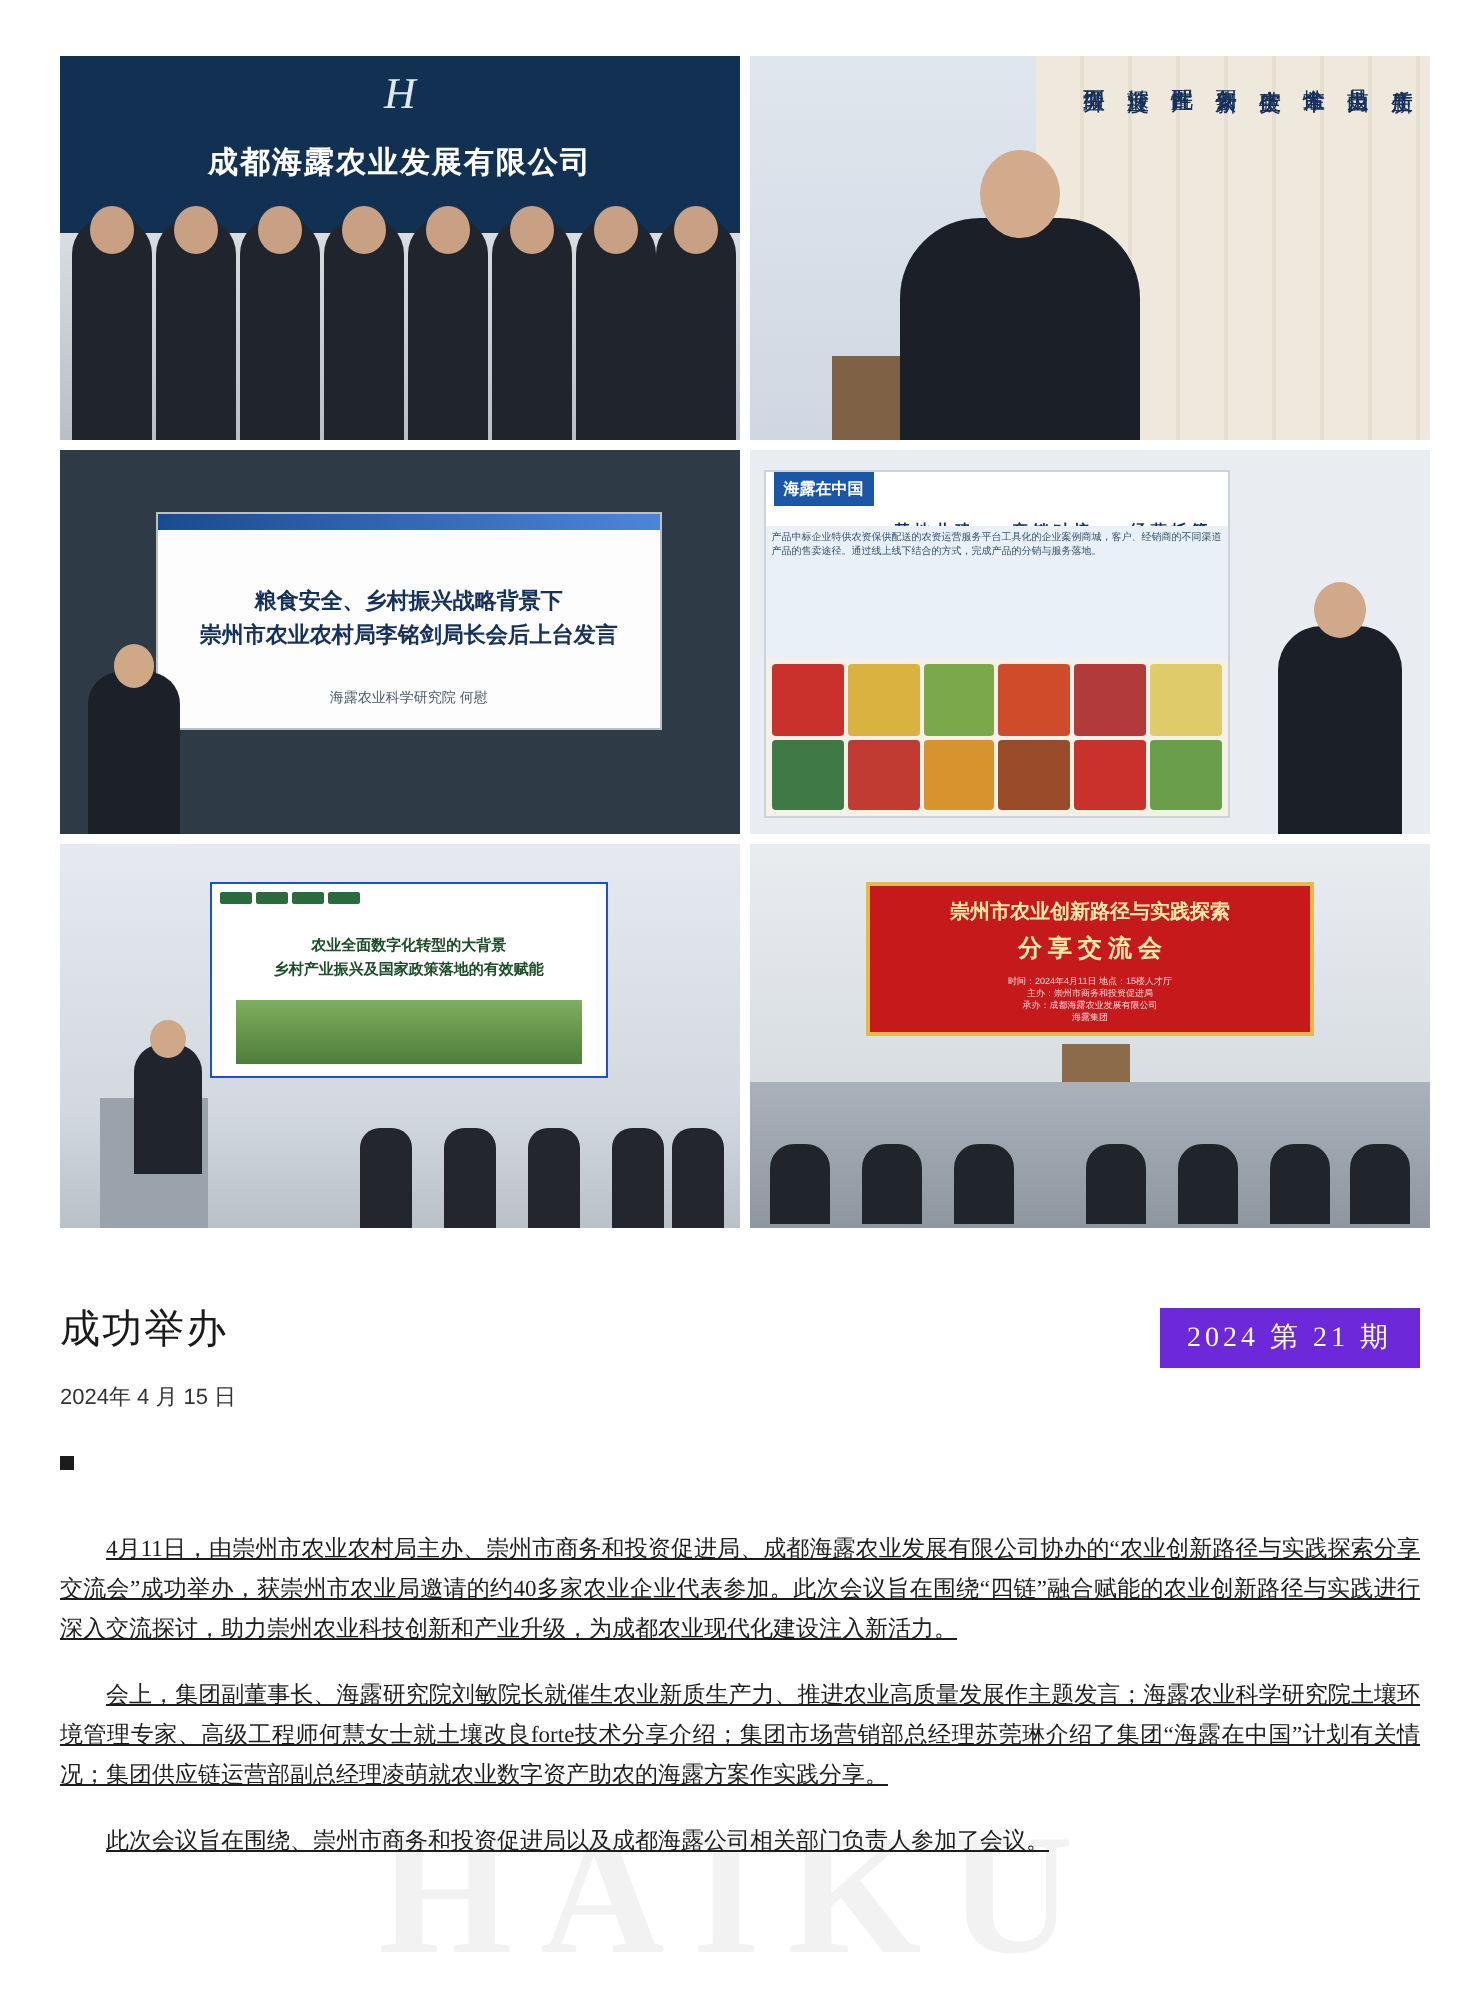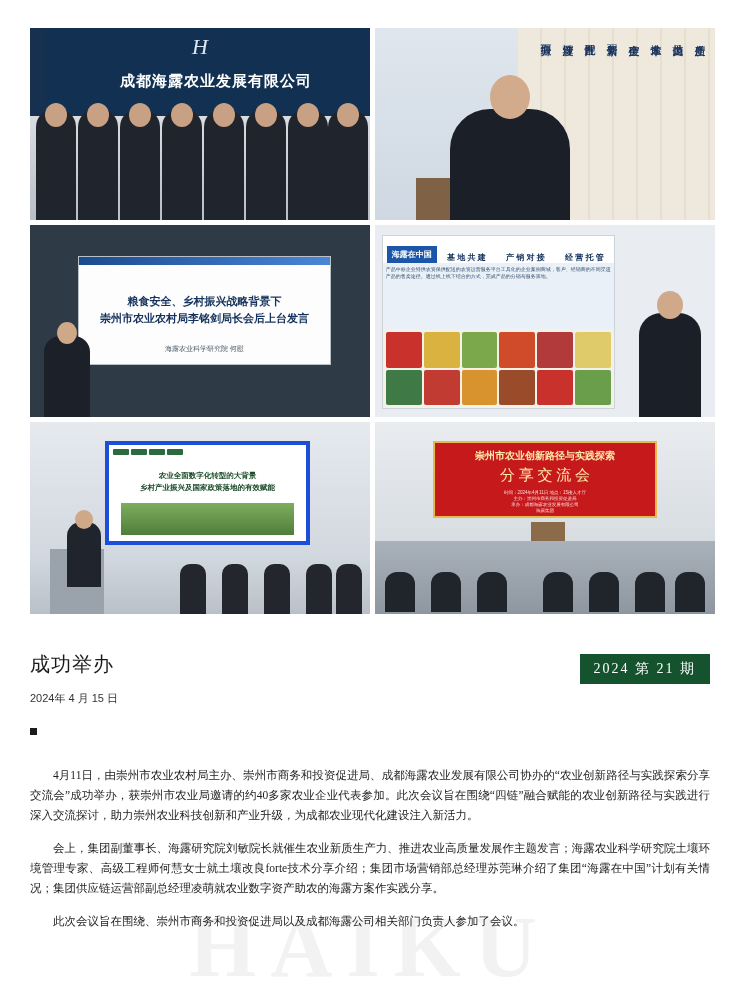--- a/index.html
+++ b/index.html
@@ -55,21 +55,21 @@
   }
   .photo {
     position: relative;
     overflow: hidden;
     background: #222;
   }
 
   
   .p1 { background: linear-gradient(#17304f 0%, #17304f 46%, #d9dde2 46%, #b9bfc7 100%); }
   .p1 .banner {
-    position: absolute; left: 16px; top: 0; width: 100%; height: 46%;
+    position: absolute; left: 0; top: 0; width: 100%; height: 46%;
     background: #123152;
     display: flex; align-items: center; justify-content: center;
   }
   .p1 .banner-text {
     color: #fff; font-size: 15px; font-weight: bold;
     font-family: "Liberation Serif", serif;
     letter-spacing: 1px;
     margin-top: 18px;
   }
   .p1 .logo {
@@ -145,21 +145,21 @@
   }
 
   
   .p4 { background: #e9edf2; }
   .p4 .slide {
     position: absolute; left: 2%; top: 5%; width: 68%; height: 90%;
     background: #fff; border: 1px solid #ccd3da;
   }
   .p4 .slide .hdr {
     position: absolute; left: 0; top: 0; width: 100%; height: 16%;
-    background: #fff; display: flex; align-items: flex-end;
+    background: #fff; display: flex; align-items: flex-start;
   }
   .p4 .slide .hdr .badge {
     margin-left: 4px; background: #1b56a8; color: #fff; font-size: 8px;
     padding: 3px 5px; font-weight: bold;
   }
   .p4 .slide .hdr .seg {
     flex: 1; text-align: center; font-size: 8px; color: #12305c; font-weight: bold; margin-top: 24px;
   }
   .p4 .slide .body {
     position: absolute; left: 0; top: 16%; width: 100%; height: 38%;
@@ -183,21 +183,21 @@
     position: absolute; left: 50%; top: -22px; transform: translateX(-50%);
     width: 26px; height: 28px; border-radius: 50%; background: #d0a98a;
   }
 
   
   .p5 { background: #cfd6de; }
   .p5 .wall { position: absolute; left:0; top:0; width:100%; height:100%;
     background: linear-gradient(#e6eaef 0%, #d2d8df 70%, #b9c0c8 100%); }
   .p5 .screen {
     position: absolute; left: 22%; top: 10%; width: 58%; height: 50%;
-    background: #fff; border: 4px solid #1d4ed8;
+    background: #fff; border: 1px solid #1d4ed8;
   }
   .p5 .screen .tabs {
     position: absolute; left: 4px; top: 4px; display: flex; gap: 2px;
   }
   .p5 .screen .tabs i {
     width: 16px; height: 6px; background: #2a6b3d; display: block; border-radius: 1px;
   }
   .p5 .screen .t {
     position: absolute; left: 6%; right: 6%; top: 26%;
     text-align: center; color: #1d4d2b; font-size: 7.5px; line-height: 12px; font-weight: bold;
@@ -233,21 +233,21 @@
   .p6 .banner {
     position: absolute; left: 17%; top: 10%; width: 66%; height: 40%;
     background: #c5191c; border: 2px solid #e7b94a;
     display: flex; flex-direction: column; align-items: center; justify-content: flex-start;
     padding-top: 6px; box-sizing: border-box;
   }
   .p6 .banner .l1 {
     color: #ffe9a8; font-size: 10px; font-weight: bold; font-family: "Liberation Serif", serif;
   }
   .p6 .banner .l2 {
-    color: #ffe9a8; font-size: 15px; font-weight: normal; margin-top: 3px; font-family: "Liberation Serif", serif;
+    color: #ffe9a8; font-size: 12px; font-weight: bold; margin-top: 3px; font-family: "Liberation Serif", serif;
   }
   .p6 .banner .meta {
     color: #ffd9d9; font-size: 4.5px; line-height: 6px; margin-top: 5px; text-align: center;
   }
   .p6 .tablefront {
     position: absolute; left: 0; bottom: 0; width: 100%; height: 38%;
     background: linear-gradient(#a9b1ba, #8e969f);
   }
   .p6 .seat {
     position: absolute; bottom: 2px; width: 30px; height: 40px;
@@ -273,21 +273,21 @@
   .dept .date {
     margin-top: 13px;
     font-size: 11px;
     color: #333;
     font-family: Liberation Sans, sans-serif;
   }
   .issue {
     position: absolute;
     right: 30px;
     top: 654px;
-    background: #14532d;
+    background: #6d28d9;
     color: #ffffff;
     font-size: 14px;
     padding: 6px 14px;
     letter-spacing: 2px;
     font-family: "Liberation Serif", serif;
   }
 
   
   .headline {
     position: absolute;
@@ -317,20 +317,21 @@
     top: 765px;
   }
   .article p {
     margin: 0 0 13px 0;
     font-size: 11.5px;
     line-height: 20px;
     color: #1d1d1d;
     text-align: justify;
     text-indent: 2em;
     font-family: "Liberation Serif", serif;
+    text-decoration: underline;
   }
 </style>
 </head>
 <body>
 
 <div class="page">
 
   <div class="watermark">HAIKU</div>
 
   <div class="content">

